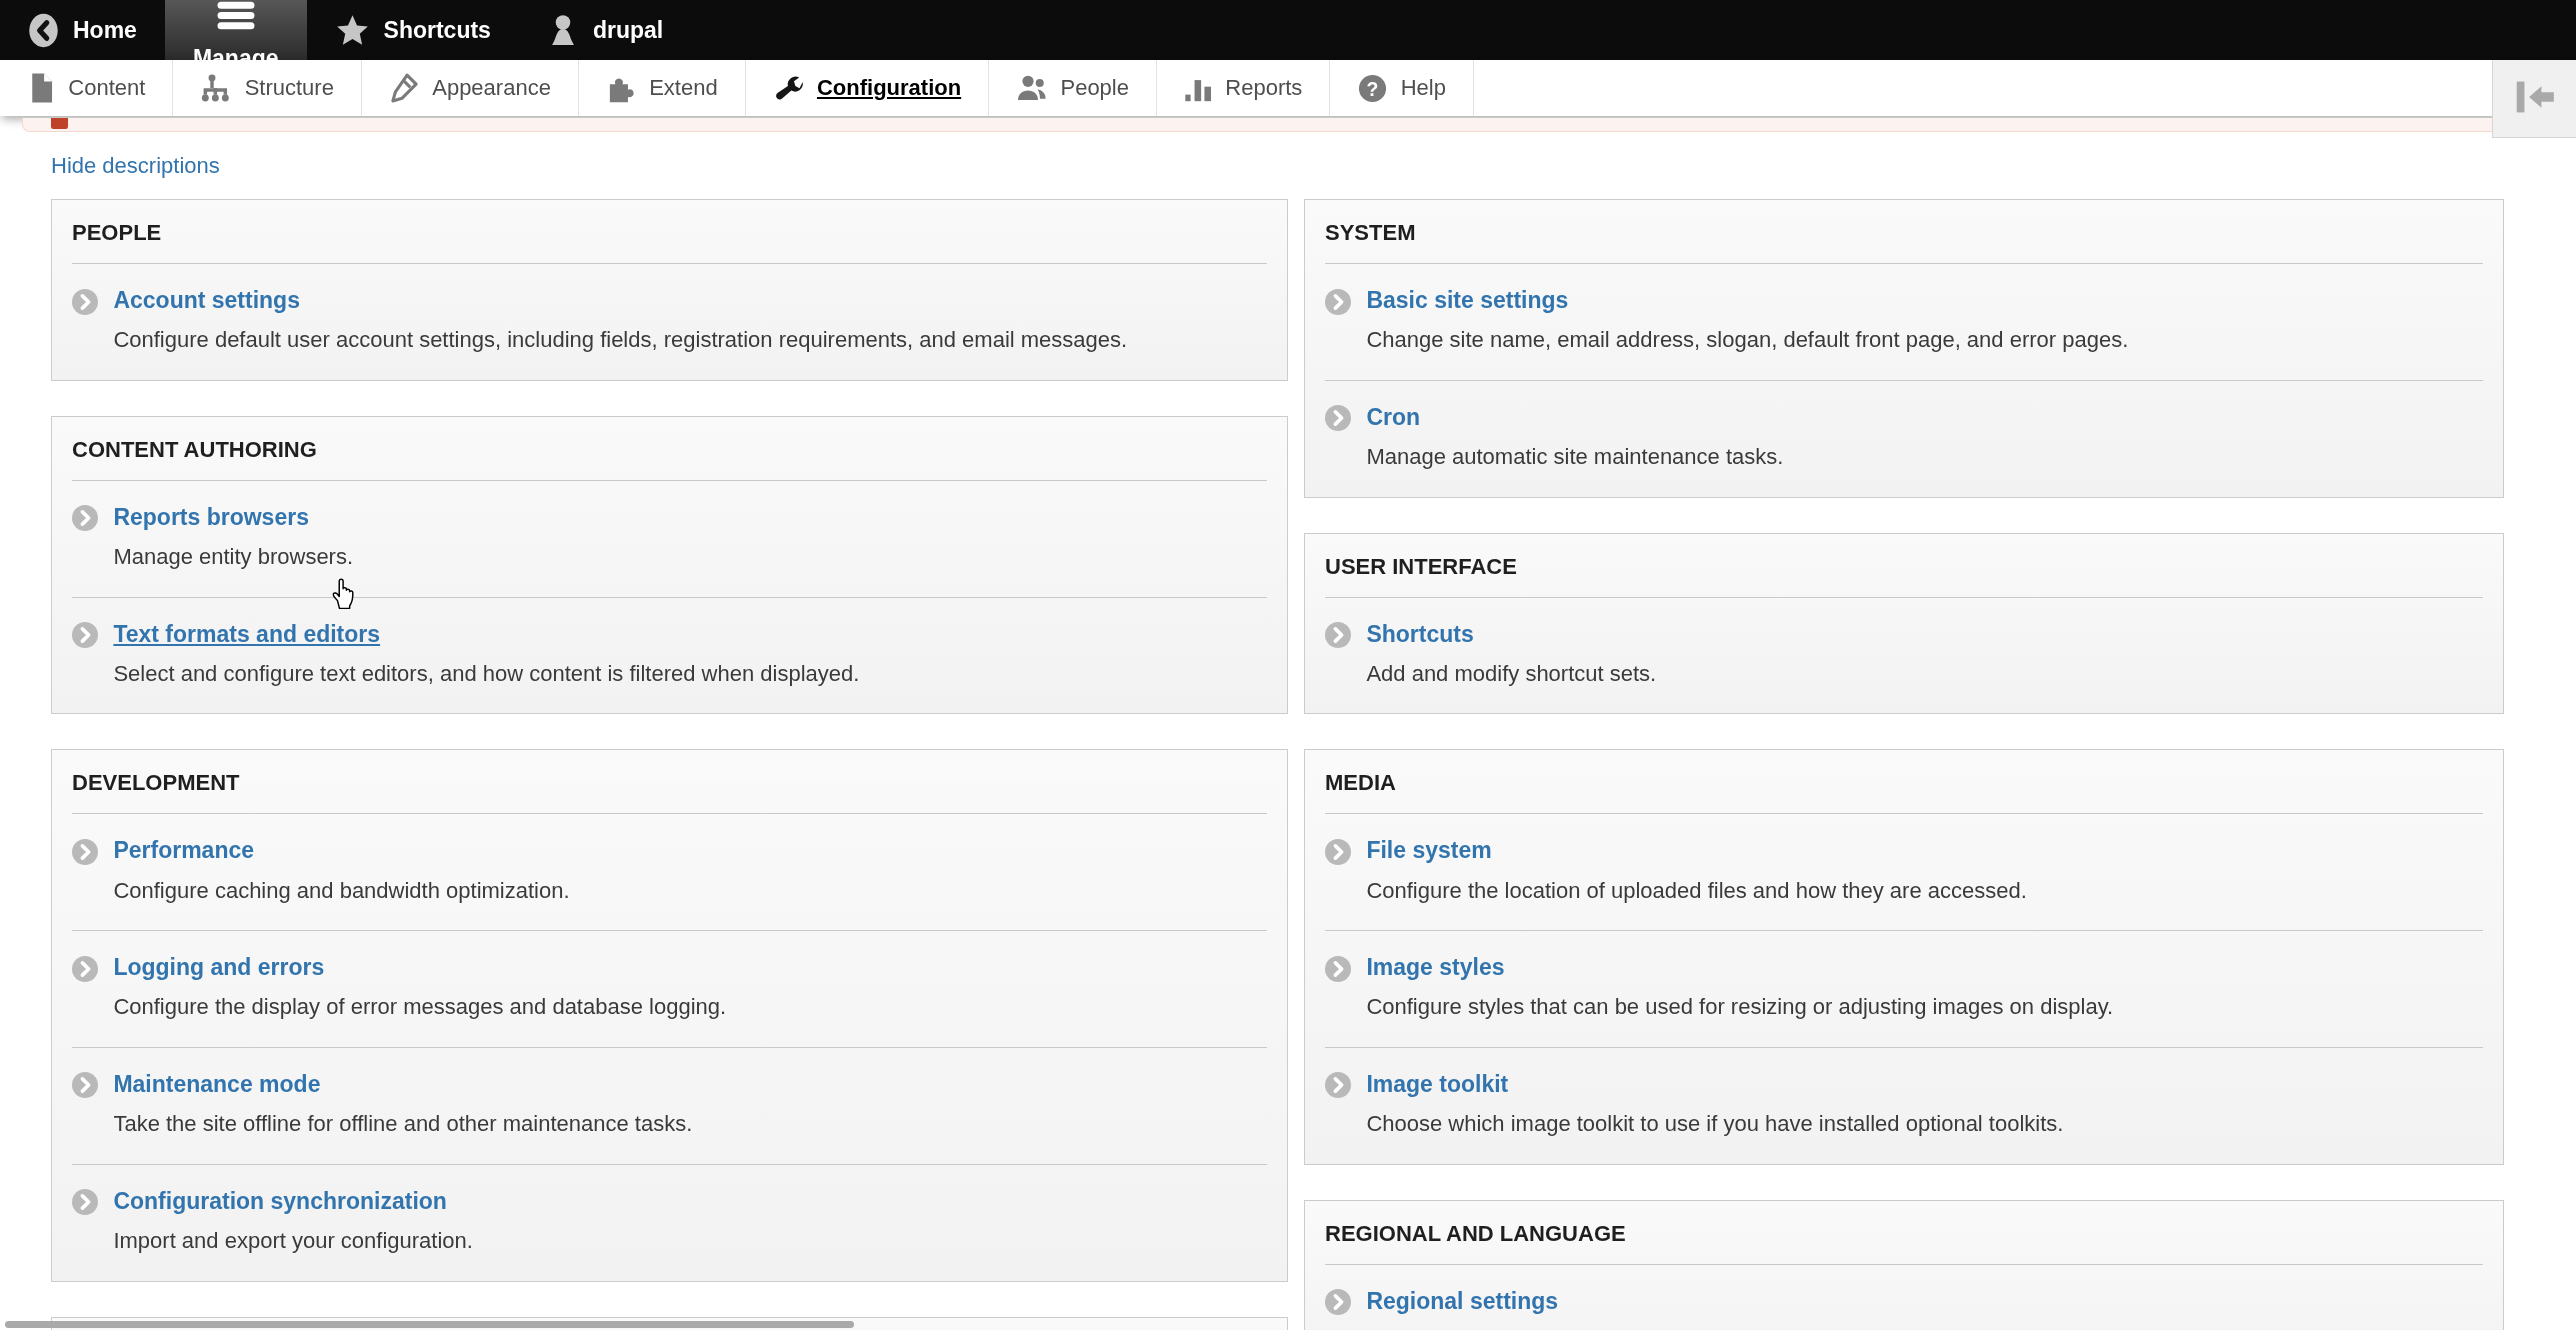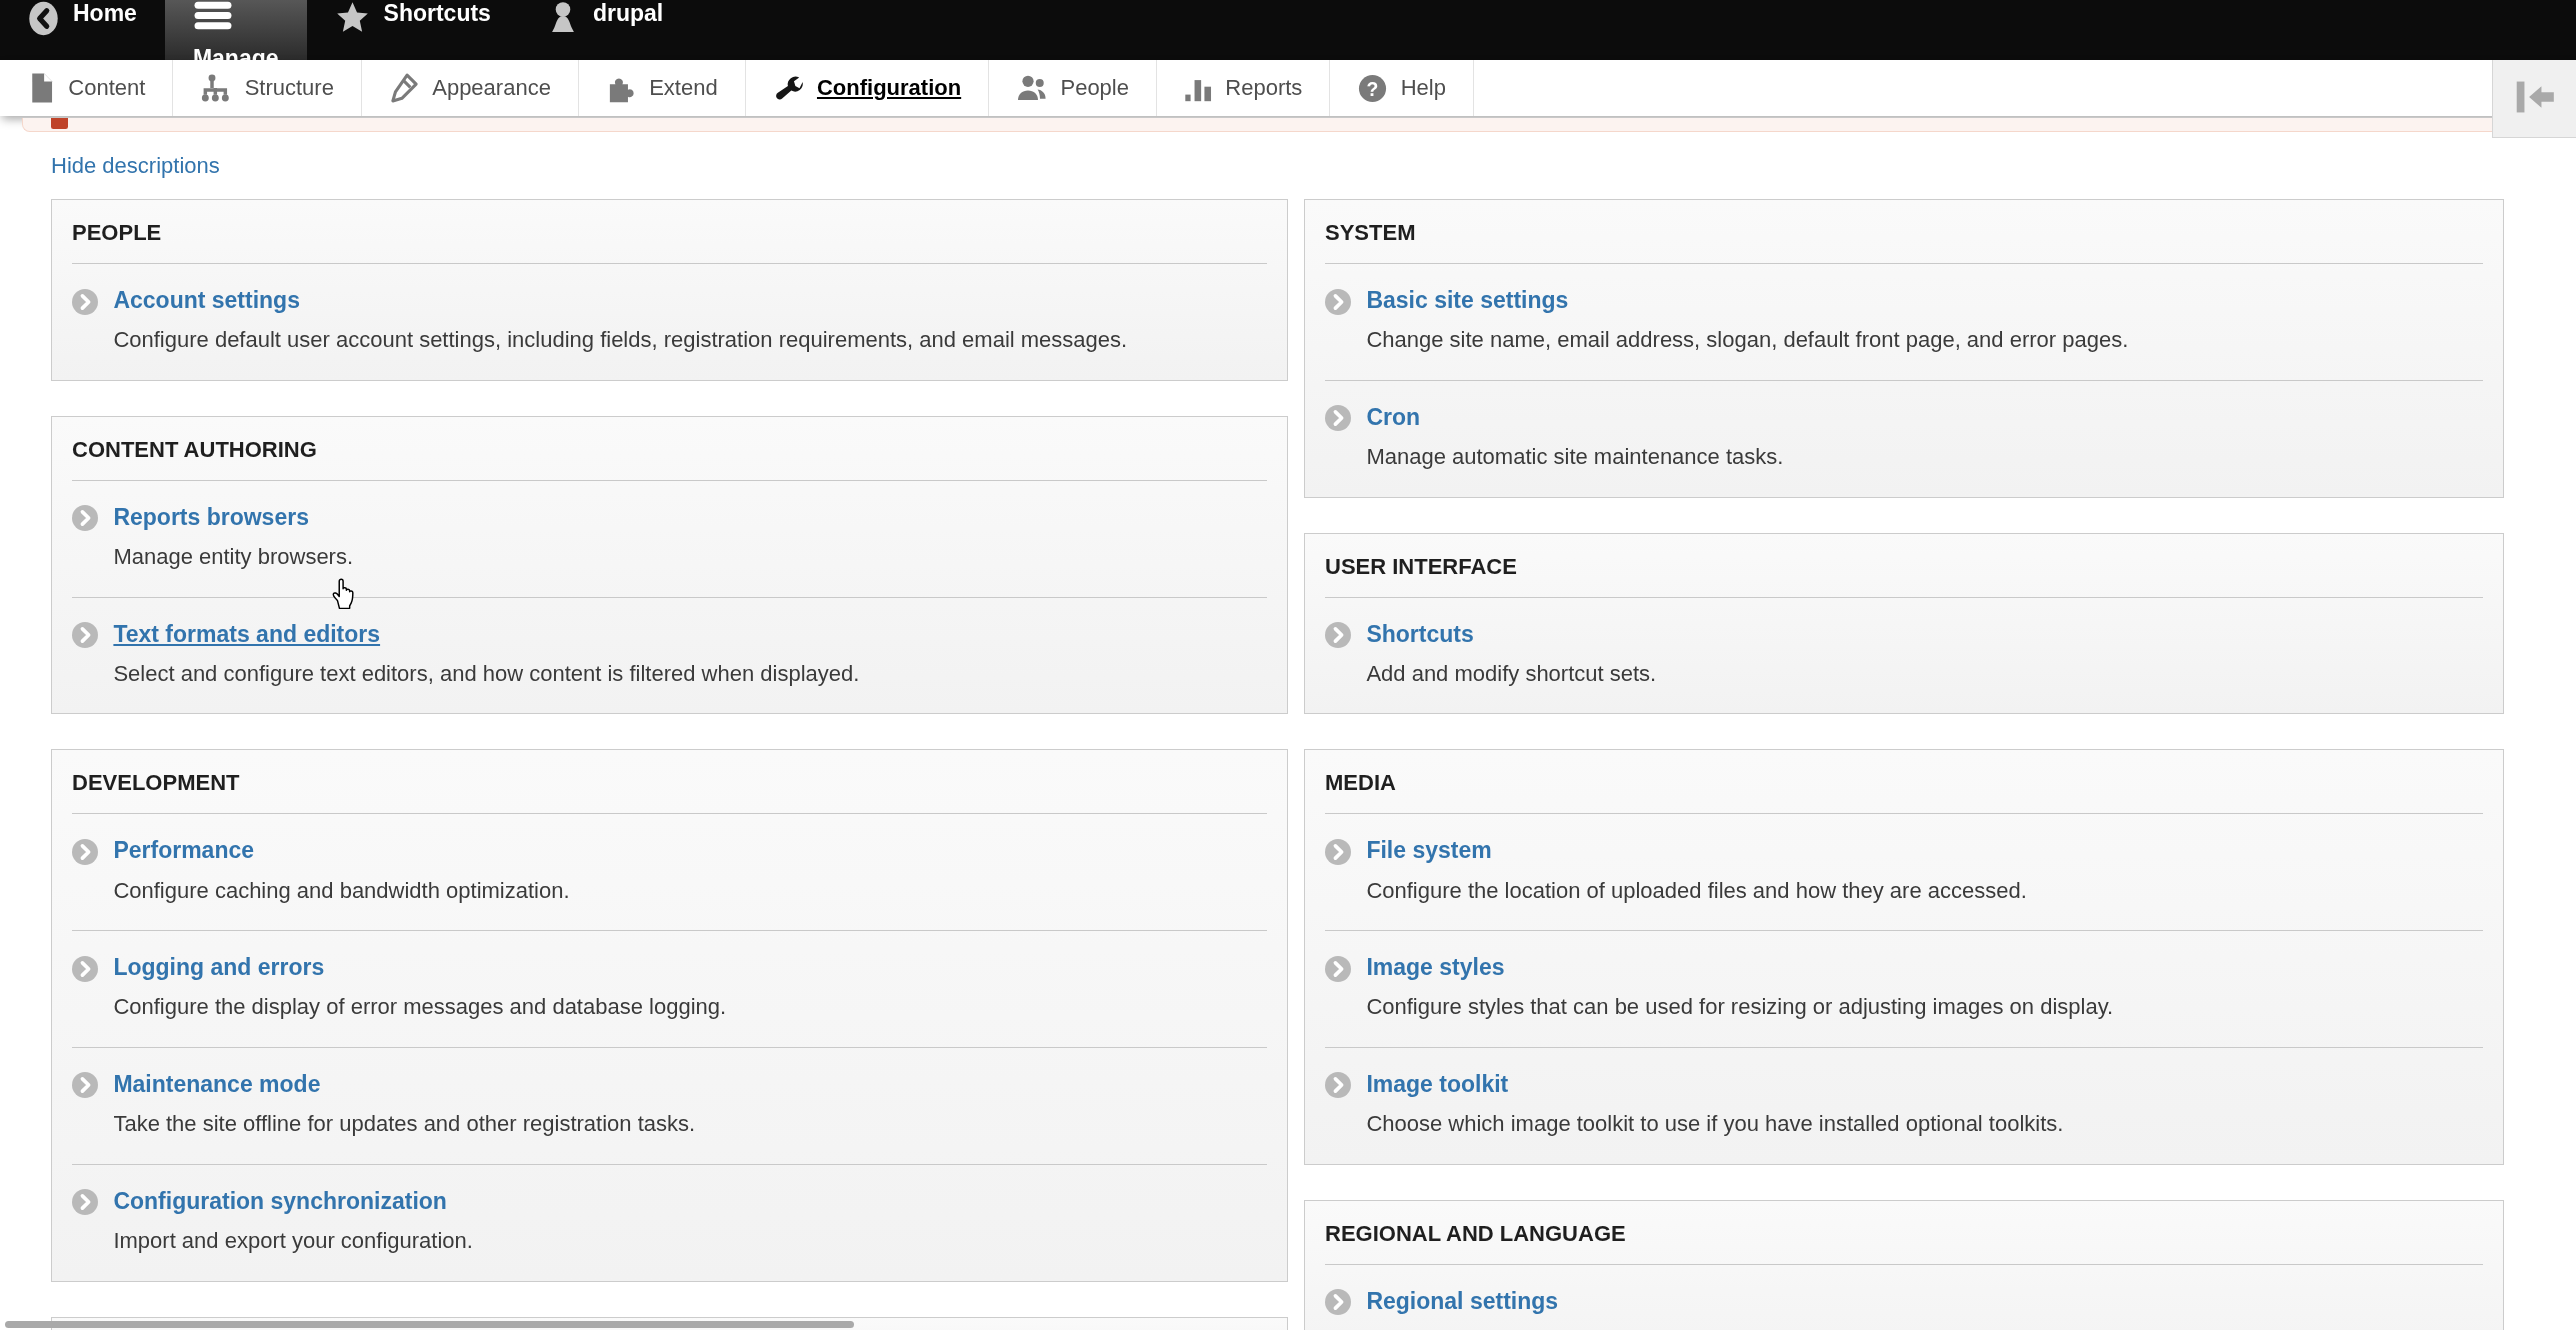--- a/index.html
+++ b/index.html
@@ -1,21 +1,21 @@
 <!DOCTYPE html>
 <html style="font-size:12.3px"><head>
 <meta charset="utf-8">
 <style>
   * { margin:0; padding:0; box-sizing:border-box; }
   html,body { width:2576px; height:1330px; overflow:hidden; background:#fff;
               font-family:"Liberation Sans", sans-serif; cursor:default; }
 
   
   .adminbar { height:60px; background:#0c0c0c; display:flex; align-items:stretch; }
-  .adminbar-item { display:flex; gap:14px; padding:0 28px;
+  .adminbar-item { display:flex; align-items:center; gap:14px; padding:0 28px;
                    color:#fff; font-size:23px; font-weight:bold; }
   .adminbar-item.active { background:linear-gradient(#575757,#2b2b2b);flex-direction:column; }
   .adminbar-item svg { display:block; }
 
   
   .menubar { position:relative; height:56px; background:#fff; display:flex;
              box-shadow:0 4.6px 9.2px -1.5px rgba(0,0,0,0.35); }
   .tab { display:flex; align-items:center; gap:12.3px; padding:0 27px;
          border-right:1.5px solid #e3e3e3; font-size:22px; color:#4e4e4e; }
   .tab svg { display:block; }
@@ -261,21 +261,21 @@
             <div class="item-desc">Configure the display of error messages and database logging.</div>
           </div>
         </div>
         <div class="item">
           <span class="chev"><svg width="26" height="26" viewBox="0 0 20 20">
                 <circle cx="10" cy="10" r="10" fill="#b9b9b9"></circle>
                 <path d="M8 5.3 L12.8 10 L8 14.7" stroke="#fff" stroke-width="2.8" fill="none" stroke-linecap="round" stroke-linejoin="round"></path>
               </svg></span>
           <div class="item-body">
             <a class="item-link" href="#">Maintenance mode</a>
-            <div class="item-desc">Take the site offline for updates and other registration tasks.</div>
+            <div class="item-desc">Take the site offline for offline and other maintenance tasks.</div>
           </div>
         </div>
         <div class="item">
           <span class="chev"><svg width="26" height="26" viewBox="0 0 20 20">
                 <circle cx="10" cy="10" r="10" fill="#b9b9b9"></circle>
                 <path d="M8 5.3 L12.8 10 L8 14.7" stroke="#fff" stroke-width="2.8" fill="none" stroke-linecap="round" stroke-linejoin="round"></path>
               </svg></span>
           <div class="item-body">
             <a class="item-link" href="#">Configuration synchronization</a>
             <div class="item-desc">Import and export your configuration.</div>

